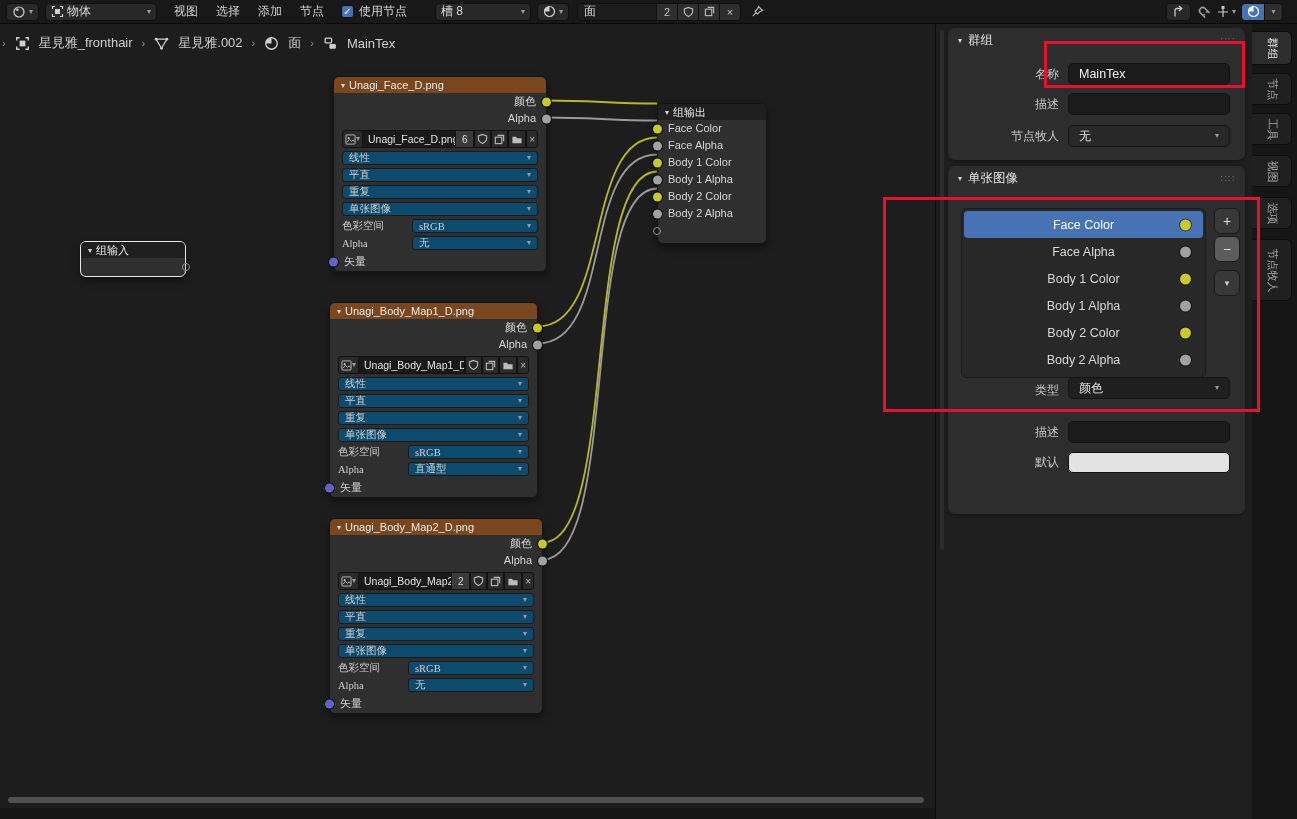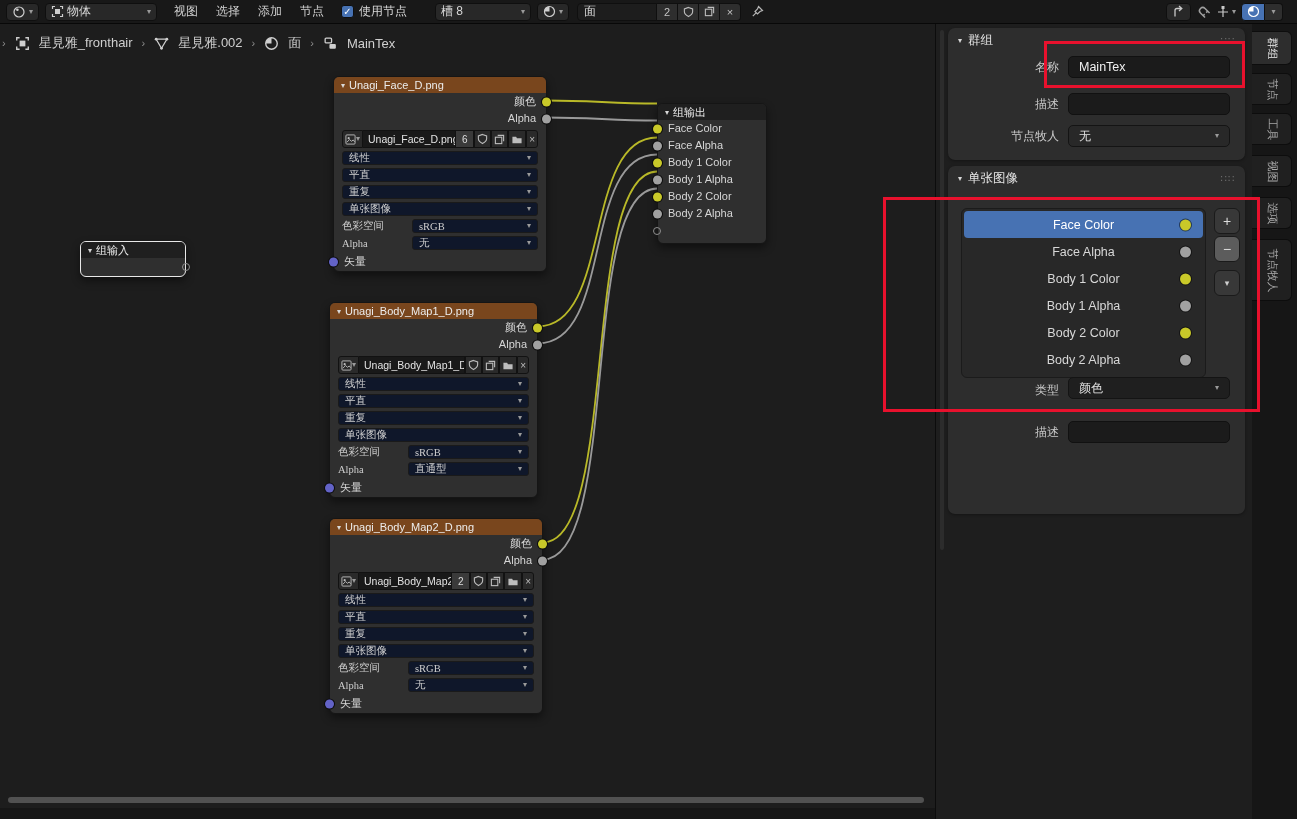--- a/index.html
+++ b/index.html
@@ -42,21 +42,21 @@
   .sock { position:absolute; top:50%; transform:translateY(-50%); width:9px; height:9px; border-radius:50%; box-shadow:0 0 0 1px #0c0c0c; }
   .sock-r { right:-5px; }
   .sock-l { left:-5px; }
   .sock-empty { width:8px; height:8px; background:transparent; border:1.5px solid #8e8e8e; box-shadow:none; }
   .imgrow { display:flex; align-items:center; height:18px; margin:3px 8px 2px 8px; gap:0; }
   .ibtn { background:#2a2a2a; border:1px solid #121212; height:18px; display:flex; align-items:center; justify-content:center; padding:0 2px; color:#bdbdbd; font-size:10px; }
   .ibtn.first { border-radius:3px 0 0 3px; }
   .ibtn.last { border-radius:0 3px 3px 0; }
   .iname { background:#191919; border:1px solid #121212; border-left:none; height:18px; flex:1; min-width:0; display:flex; align-items:center; padding:0 5px; font-size:10.5px; color:#e2e2e2; white-space:nowrap; overflow:hidden; }
   .ibadge { background:#3a3a3a; border:1px solid #121212; border-left:none; height:18px; min-width:18px; display:flex; align-items:center; justify-content:center; font-size:10px; color:#ddd; }
-  .dd { height:14px; background:#0f172a; border:1px solid #1a1a1a; border-radius:3px; margin:3px 8px; padding:0 6px; display:flex; align-items:center; justify-content:space-between; font-size:10.5px; color:#cfcfcf; }
+  .dd { height:14px; background:#0c4a6e; border:1px solid #1a1a1a; border-radius:3px; margin:3px 8px; padding:0 6px; display:flex; align-items:center; justify-content:space-between; font-size:10.5px; color:#cfcfcf; }
   .lblrow { display:flex; align-items:center; margin:3px 8px; gap:4px; font-size:10.5px;font-family:Liberation Serif, serif; }
   .lblrow .lbl { width:66px; color:#cdcdcd; }
   .lblrow .dd { flex:1; margin:0;align-items:center; }
   .gin { border:1px solid #e8e8e8; }
   .gin .gbody { position:relative; height:18px; }
 
   
   .node-img-0 { left:333px; top:76px;  width:214px; }
   .node-img-1 { left:329px; top:302px; width:209px; }
   .node-img-2 { left:329px; top:518px; width:214px; }
@@ -492,21 +492,21 @@
 
   <div class="sidebar">
     <div class="vscroll"></div>
 
     <section class="panel panel-group">
       <div class="phead">
         <span class="chev">▾</span>
         <span>群组</span>
         <span class="grip">∷∷</span>
       </div>
-      <div class="prow" style="top:27px;">
+      <div class="prow" style="top:34px;">
         <span class="plabel">名称</span>
         <div class="pfield">
             <span>MainTex</span>
           </div>
       </div>
       <div class="prow" style="top:64px;">
         <span class="plabel">描述</span>
         <div class="pfield">
             <span></span>
           </div>
@@ -563,20 +563,24 @@
             <span>颜色</span>
             <span class="arrow">▾</span>
           </div>
       </div>
       <div class="prow r-desc2">
         <span class="plabel">描述</span>
         <div class="pfield">
             <span></span>
           </div>
       </div>
+      <div class="prow r-default">
+        <span class="plabel">默认</span>
+        <div class="pswatch"></div>
+      </div>
     </section>
   </div>
 
   <div class="tabstrip">
     <div class="vtab active t0">
         <span>群组</span>
       </div>
     <div class="vtab t1">
         <span>节点</span>
       </div>

